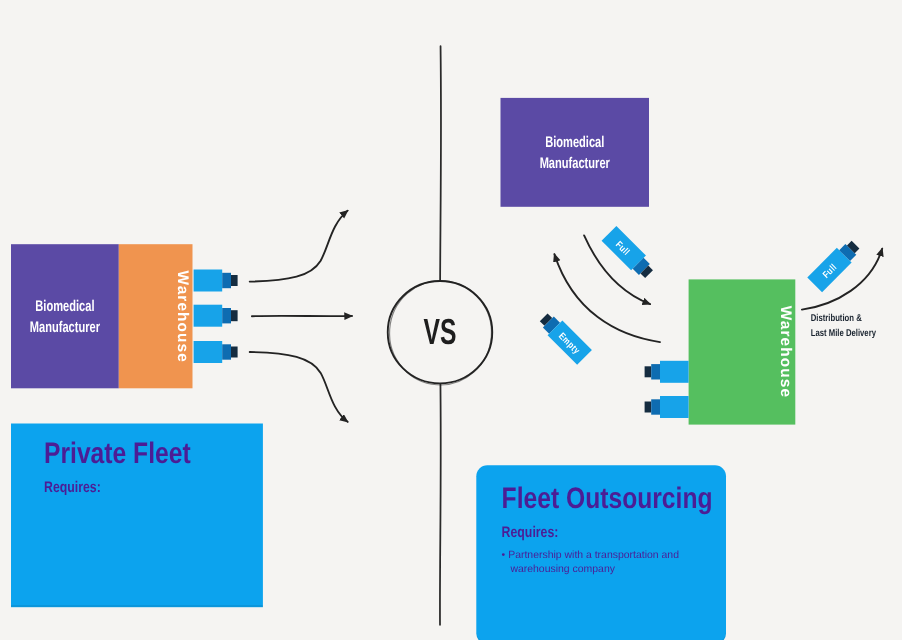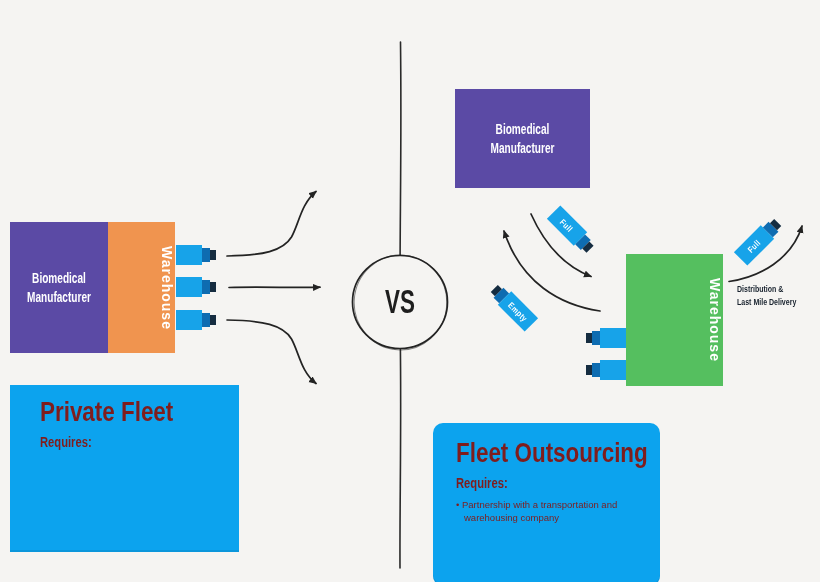--- a/index.html
+++ b/index.html
@@ -34,21 +34,21 @@
   
   #vs-text{left:372px;top:283px;width:56px;text-align:center;z-index:2;
            font-size:33px;font-weight:bold;color:#1e1e1e;transform:scaleX(0.68);}
 
   
   #dist-caption{left:737px;top:283px;z-index:2;color:#18222e;font-size:9px;
                 font-weight:bold;line-height:13px;transform:scaleX(0.78);
                 transform-origin:left top;white-space:nowrap;}
 
   
-  .panel{position:absolute;background:var(--blue,#0ca3ee);color:#7f1d1d;z-index:2;
+  .panel{position:absolute;background:var(--blue,#0ca3ee);color:#4c1d95;z-index:2;
          box-shadow:inset 0 -2px rgba(0,0,0,.08);}
   #panel-private{left:10px;top:385px;width:229px;height:167px;padding:12px 0 0 30px;
                  box-sizing:border-box;}
   #panel-outsourcing{left:433px;top:423px;width:227px;height:163px;padding:15px 0 0 23px;
                      box-sizing:border-box;border-radius:10px;}
   .panel-title{font-size:27px;font-weight:bold;line-height:1.15;
                transform:scaleX(0.83);transform-origin:left;white-space:nowrap;}
   .panel-requires{font-size:14px;font-weight:bold;margin-top:6px;
                   transform:scaleX(0.8);transform-origin:left;}
   .panel ul{list-style:none;margin:7px 0 0 0;padding:0;font-size:9.5px;

